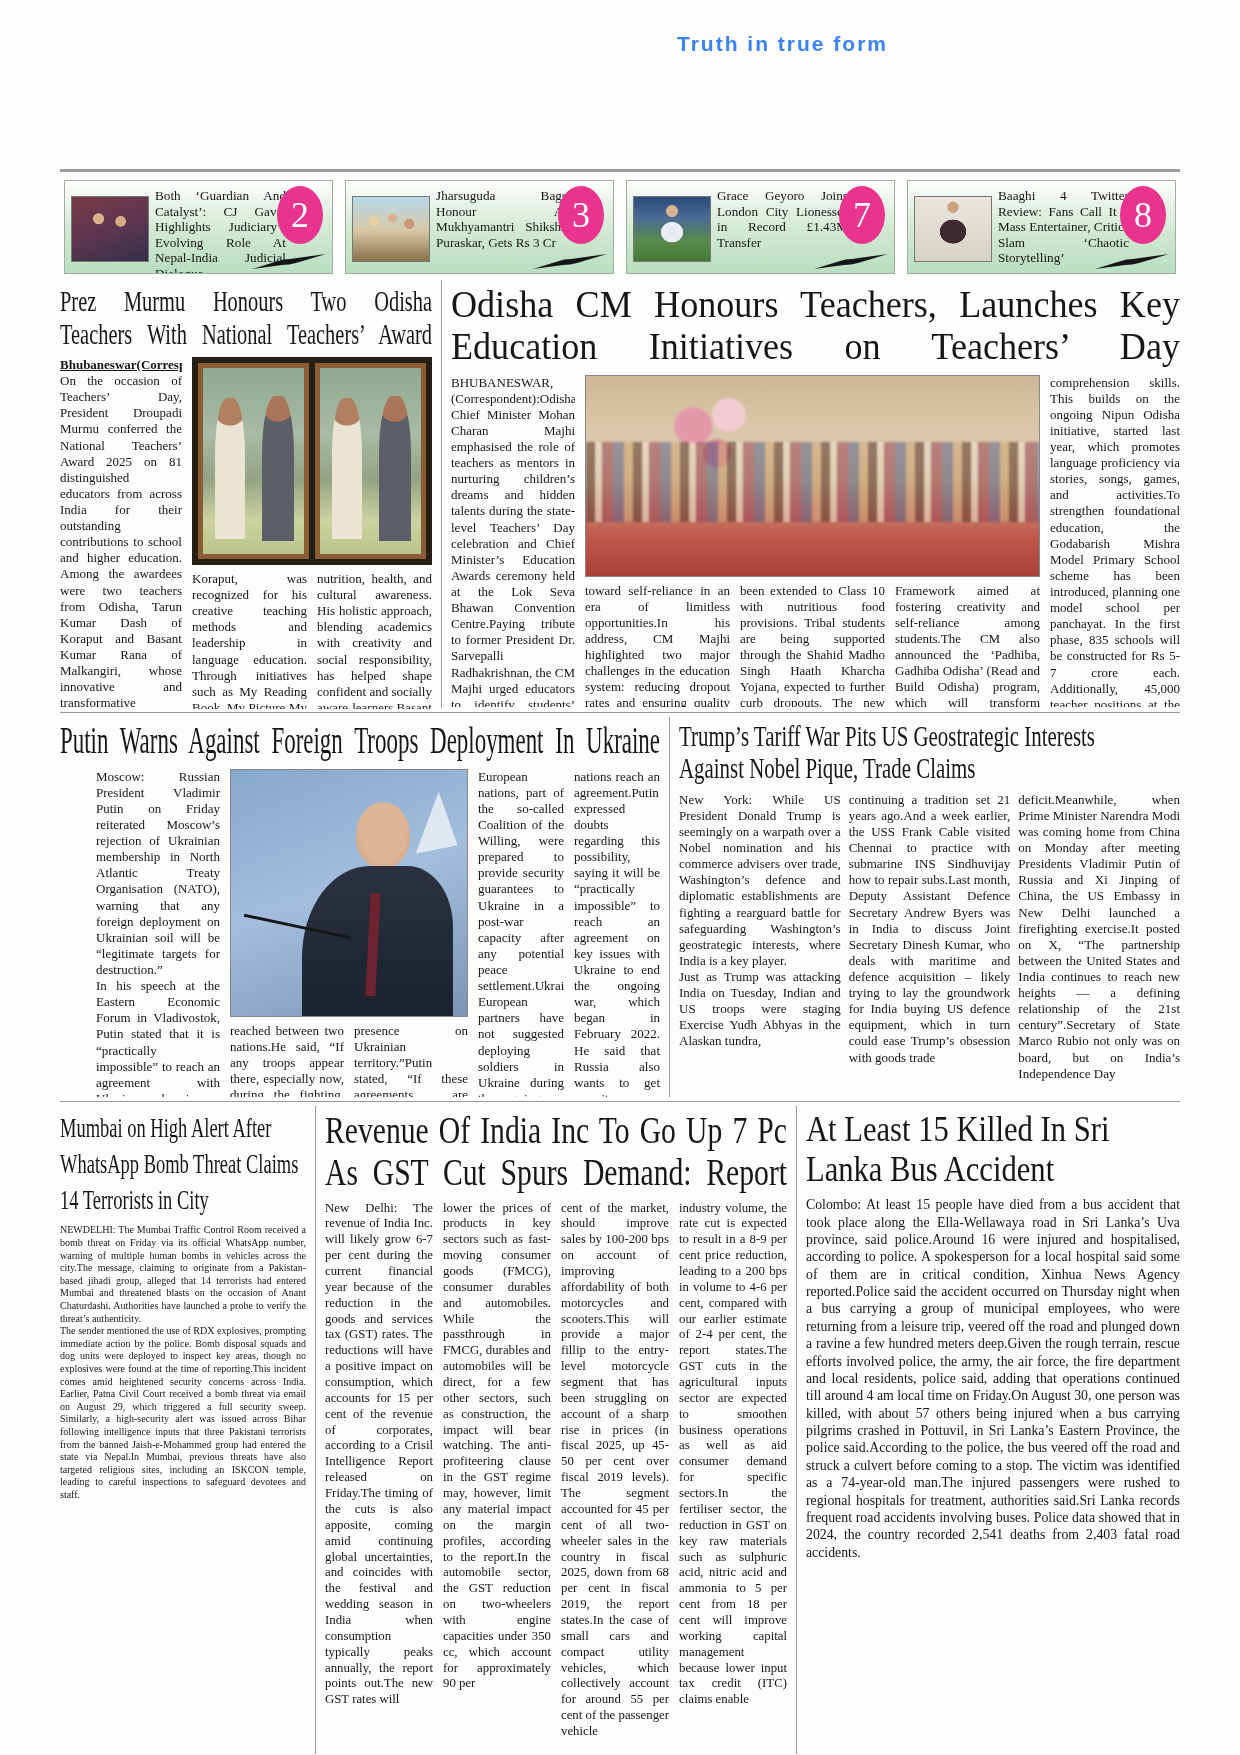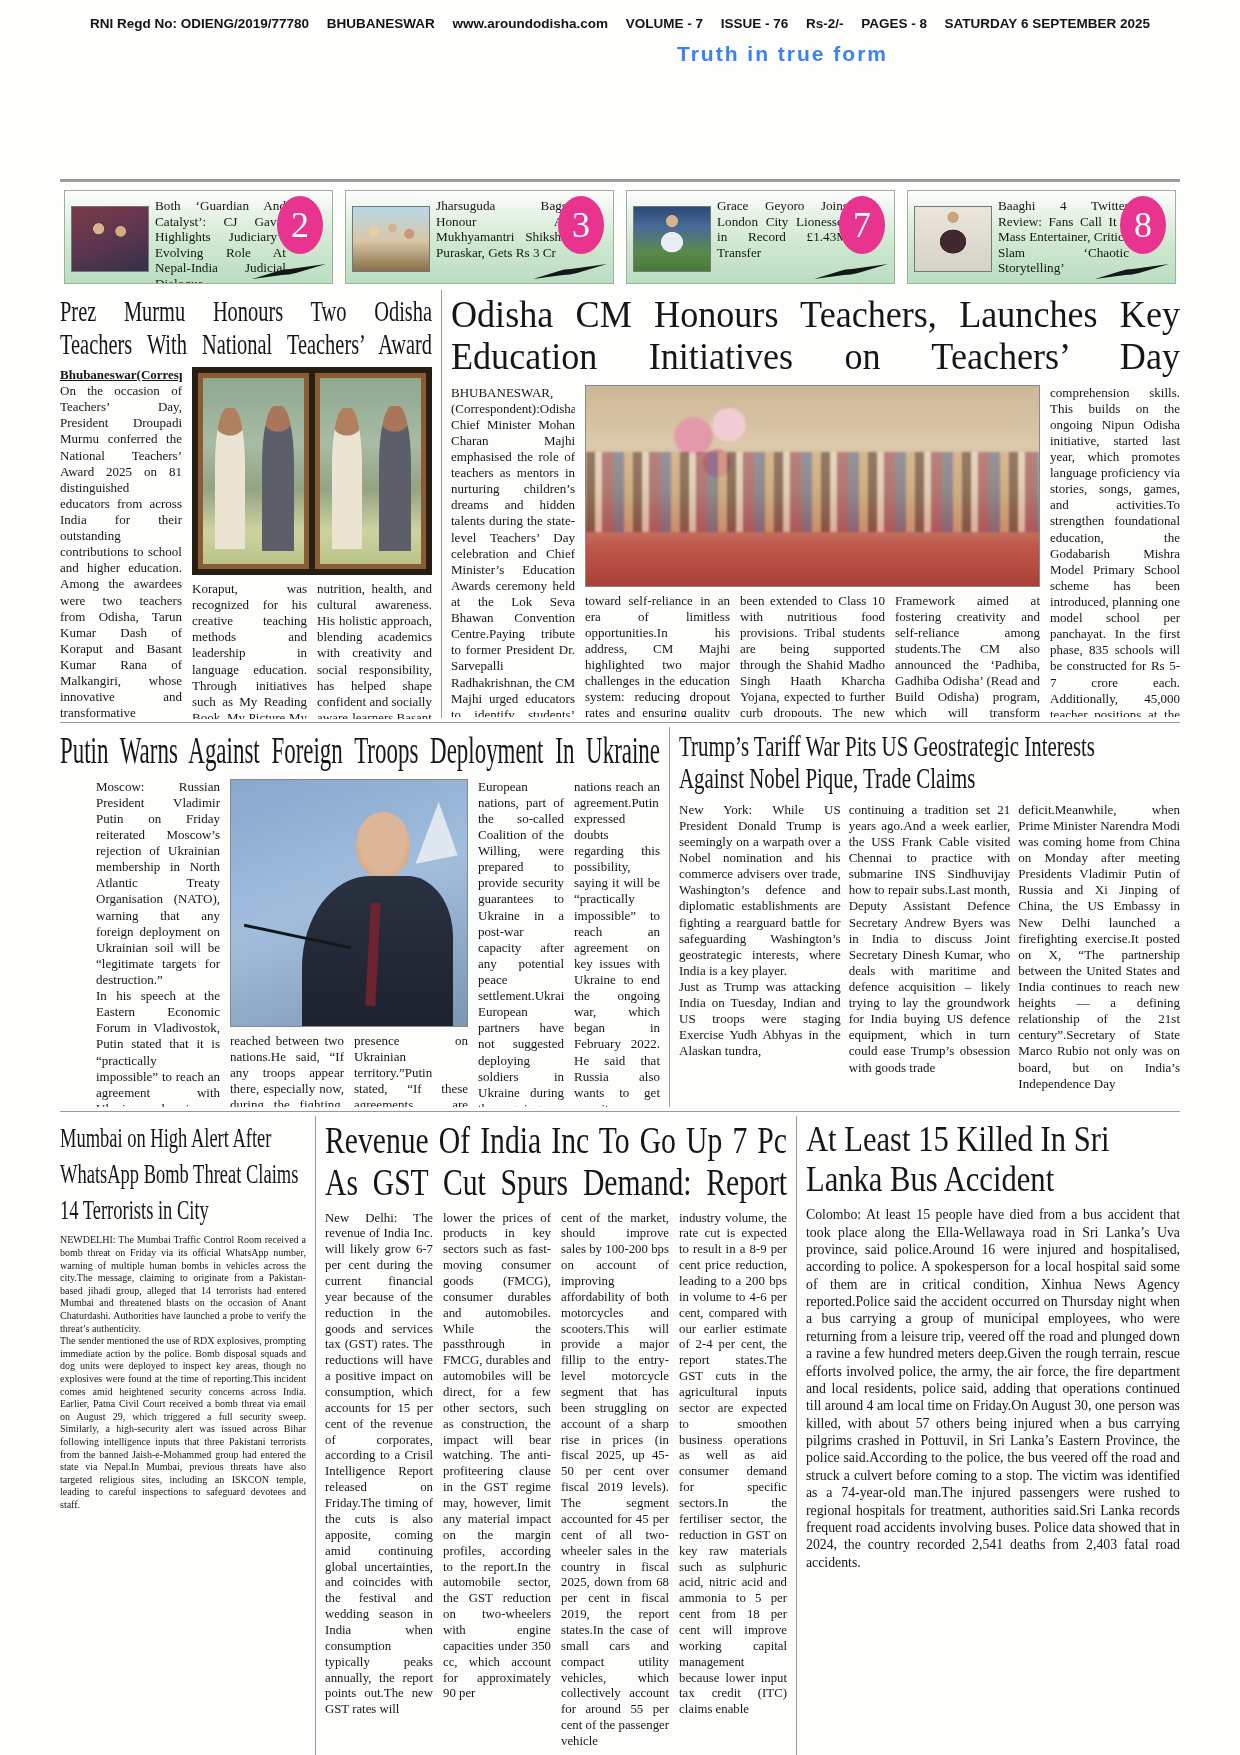--- a/index.html
+++ b/index.html
@@ -148,30 +148,20 @@
   .art-sri .body1 { font-size:13.8px; height:560px; }
   .body1 { line-height:1.26; text-align:justify; white-space:pre-line; overflow:hidden; }
 </style>
 </head>
 <body>
 
 <div class="page">
 
   <header class="mast">
     <div class="tagline">Truth in true form</div>
-    <div class="infobar">
-      <span>RNI Regd No: ODIENG/2019/77780</span>
-      <span>BHUBANESWAR</span>
-      <span>www.aroundodisha.com</span>
-      <span>VOLUME - 7</span>
-      <span>ISSUE - 76</span>
-      <span>Rs-2/-</span>
-      <span>PAGES - 8</span>
-      <span>SATURDAY 6 SEPTEMBER 2025</span>
-    </div>
   </header>
   <div class="thickrule"></div>
 
   <section class="teasers">
     <div class="teaser">
       <div class="tz-inner">
         <div class="tz-photo tzp1"></div>
         <div class="tz-text">Both ‘Guardian And Catalyst’: CJ Gavai Highlights Judiciary’s Evolving Role At Nepal-India Judicial Dialogue</div>
       </div>
       <div class="tz-num">2</div>

